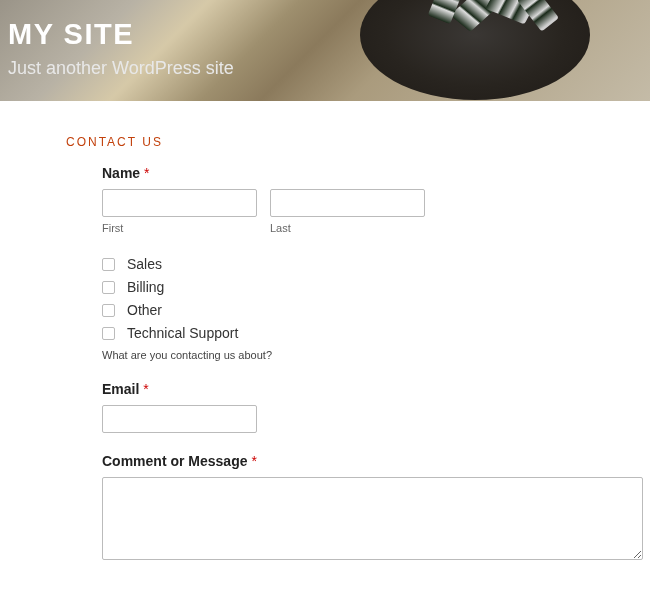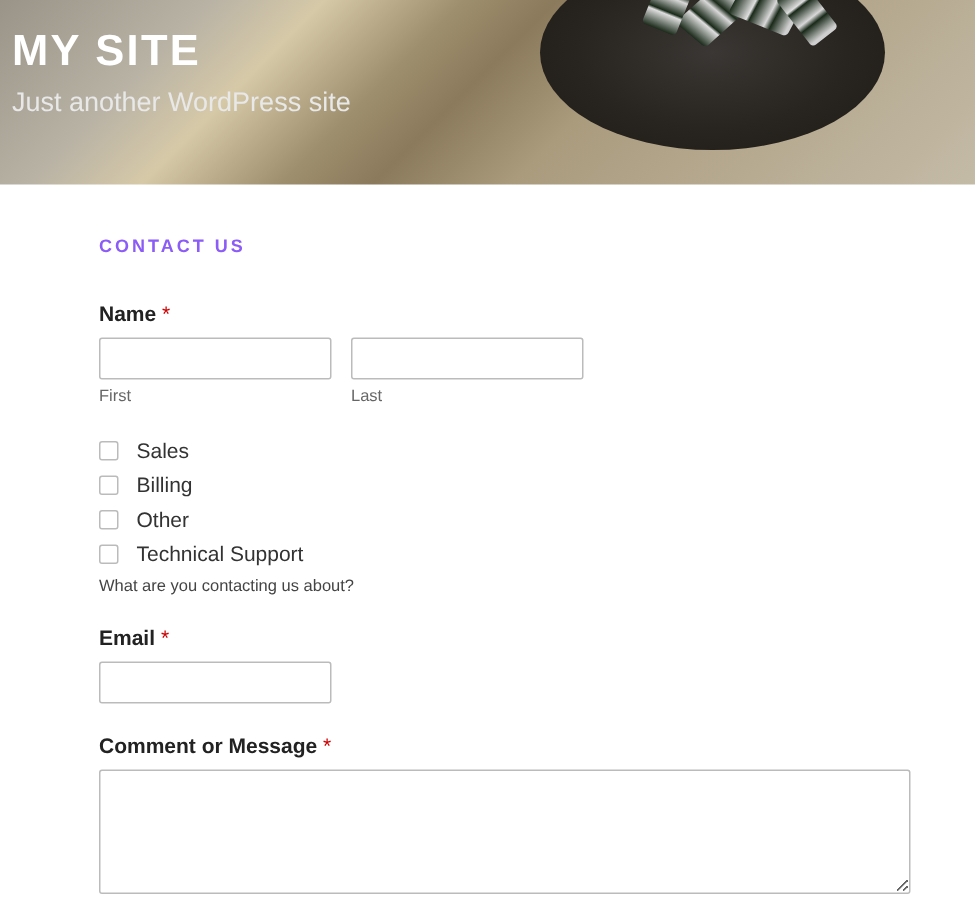--- a/index.html
+++ b/index.html
@@ -3,21 +3,21 @@
   <meta charset="utf-8">
   <style>
     * { margin: 0; padding: 0; box-sizing: border-box; }
     body {
       font-family: -apple-system, BlinkMacSystemFont, "Segoe UI", Helvetica, Arial, sans-serif;
       background: #fff;
       width: 650px;
       overflow: hidden;
     }
     .header {
-      height: 123px;
+      height: 101px;
       background: linear-gradient(135deg, #9a9488 0%, #b8b2a5 18%, #d6c9a8 28%, #9e8f6e 40%, #8b7a5c 48%, #aa9b7d 60%, #c4bba7 100%);
       position: relative;
       padding: 18px 0 0 8px;
       overflow: hidden;
     }
     .pot {
       position: absolute;
       right: 60px;
       top: -30px;
       width: 230px;
@@ -47,24 +47,24 @@
       font-size: 18px;
       margin-top: 7px;
       position: relative;
       z-index: 2;
     }
     .content {
       padding: 34px 40px 30px 66px;
     }
     .page-title {
       font-size: 12px;
-      font-weight: 700;
+      font-weight: 400;
       letter-spacing: 2px;
-      color: #8b5cf6;
-      margin-bottom: 30px;
+      color: #c2410c;
+      margin-bottom: 16px;
     }
     .field-label {
       font-size: 14px;
       font-weight: 700;
       color: #222;
       margin-bottom: 8px;
     }
     .req { color: #cc0000; font-weight: 400; }
     .name-row { display: flex; gap: 13px; margin-bottom: 4px; }
     .name-col { flex: 0 0 auto; }
@@ -74,21 +74,21 @@
       border: 1px solid #bbb;
       border-radius: 2px;
       padding: 4px 6px;
       font-size: 13px;
     }
     .sub-label {
       font-size: 11px;
       color: #666;
       margin-top: 5px;
     }
-    .group { margin-bottom: 20px; }
+    .group { margin-bottom: 20px; margin-left: 36px; }
     .group.mt { margin-top: 17px; }
     .check-row {
       display: flex;
       align-items: center;
       gap: 12px;
       padding: 2px 0;
       margin-bottom: 3px;
     }
     .check-row input[type="checkbox"] {
       width: 13px;

